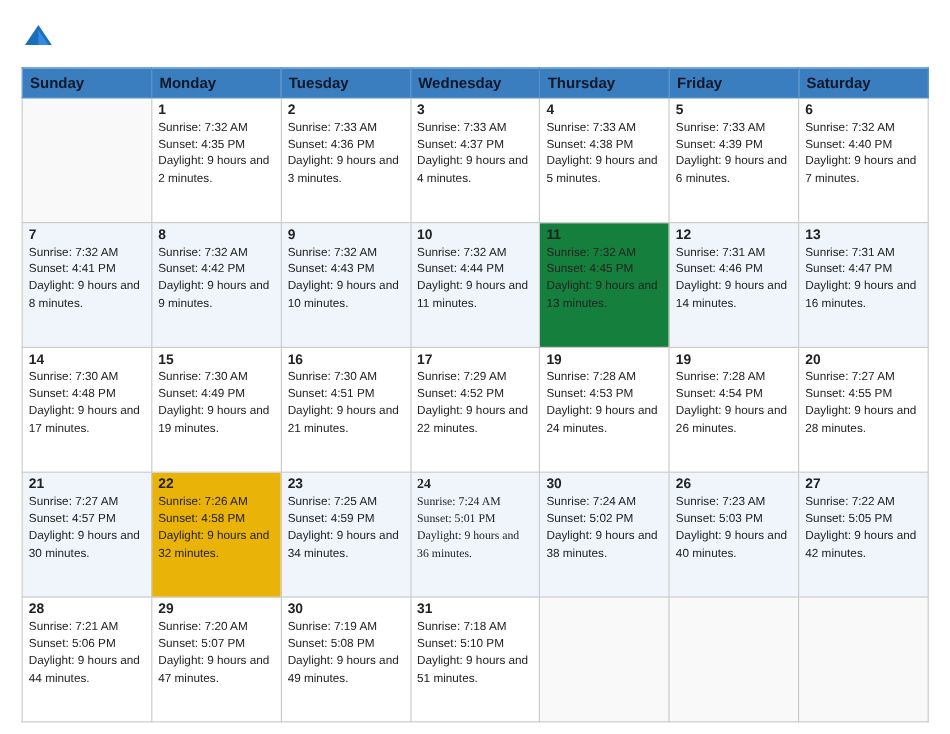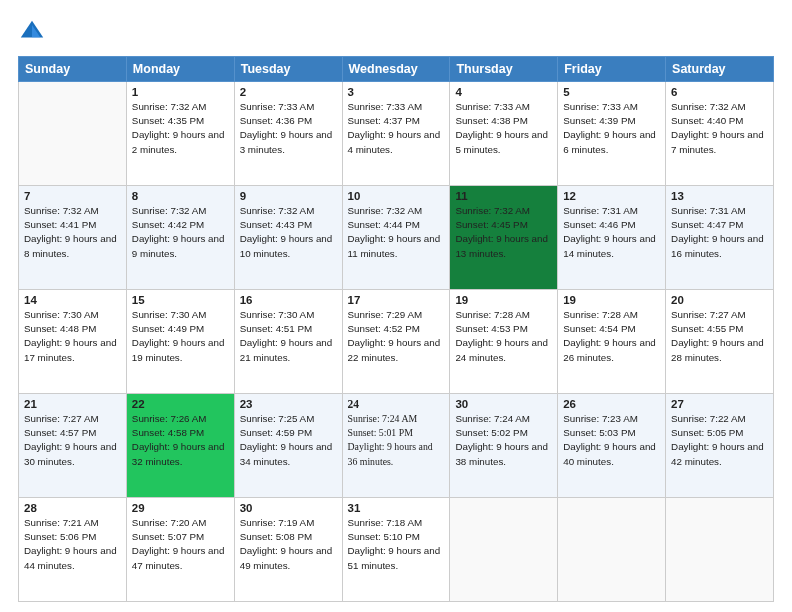--- a/index.html
+++ b/index.html
@@ -56,21 +56,21 @@
     }
     .calendar {
       flex: 1;
       border: 1px solid #ccc;
       border-collapse: collapse;
       width: 100%;
       table-layout: fixed;
     }
     .calendar th {
       background-color: #3a7ebf;
-      color: #ffffff;
+      color: #0f172a;
       text-align: left;
       padding: 5px 6px;
       font-size: 12.5px;
       font-weight: bold;
       border: 1px solid #5591cc;
     }
     .calendar td {
       border: 1px solid #ccc;
       vertical-align: top;
       padding: 4px 5px;
@@ -216,21 +216,21 @@
           <td>
             <span class="day-number">20</span>
             <div class="day-info">Sunrise: 7:27 AM<br>Sunset: 4:55 PM<br>Daylight: 9 hours and 28 minutes.</div>
           </td>
         </tr>
         <tr>
           <td style="background: rgb(240, 245, 251);">
             <span class="day-number">21</span>
             <div class="day-info">Sunrise: 7:27 AM<br>Sunset: 4:57 PM<br>Daylight: 9 hours and 30 minutes.</div>
           </td>
-          <td style="background: #22c55e;">
+          <td style="background: #eab308;">
             <span class="day-number">22</span>
             <div class="day-info">Sunrise: 7:26 AM<br>Sunset: 4:58 PM<br>Daylight: 9 hours and 32 minutes.</div>
           </td>
           <td style="background: rgb(240, 245, 251);">
             <span class="day-number">23</span>
             <div class="day-info">Sunrise: 7:25 AM<br>Sunset: 4:59 PM<br>Daylight: 9 hours and 34 minutes.</div>
           </td>
           <td style="background: rgb(240, 245, 251); font-family: Liberation Serif, serif;">
             <span class="day-number">24</span>
             <div class="day-info">Sunrise: 7:24 AM<br>Sunset: 5:01 PM<br>Daylight: 9 hours and 36 minutes.</div>

